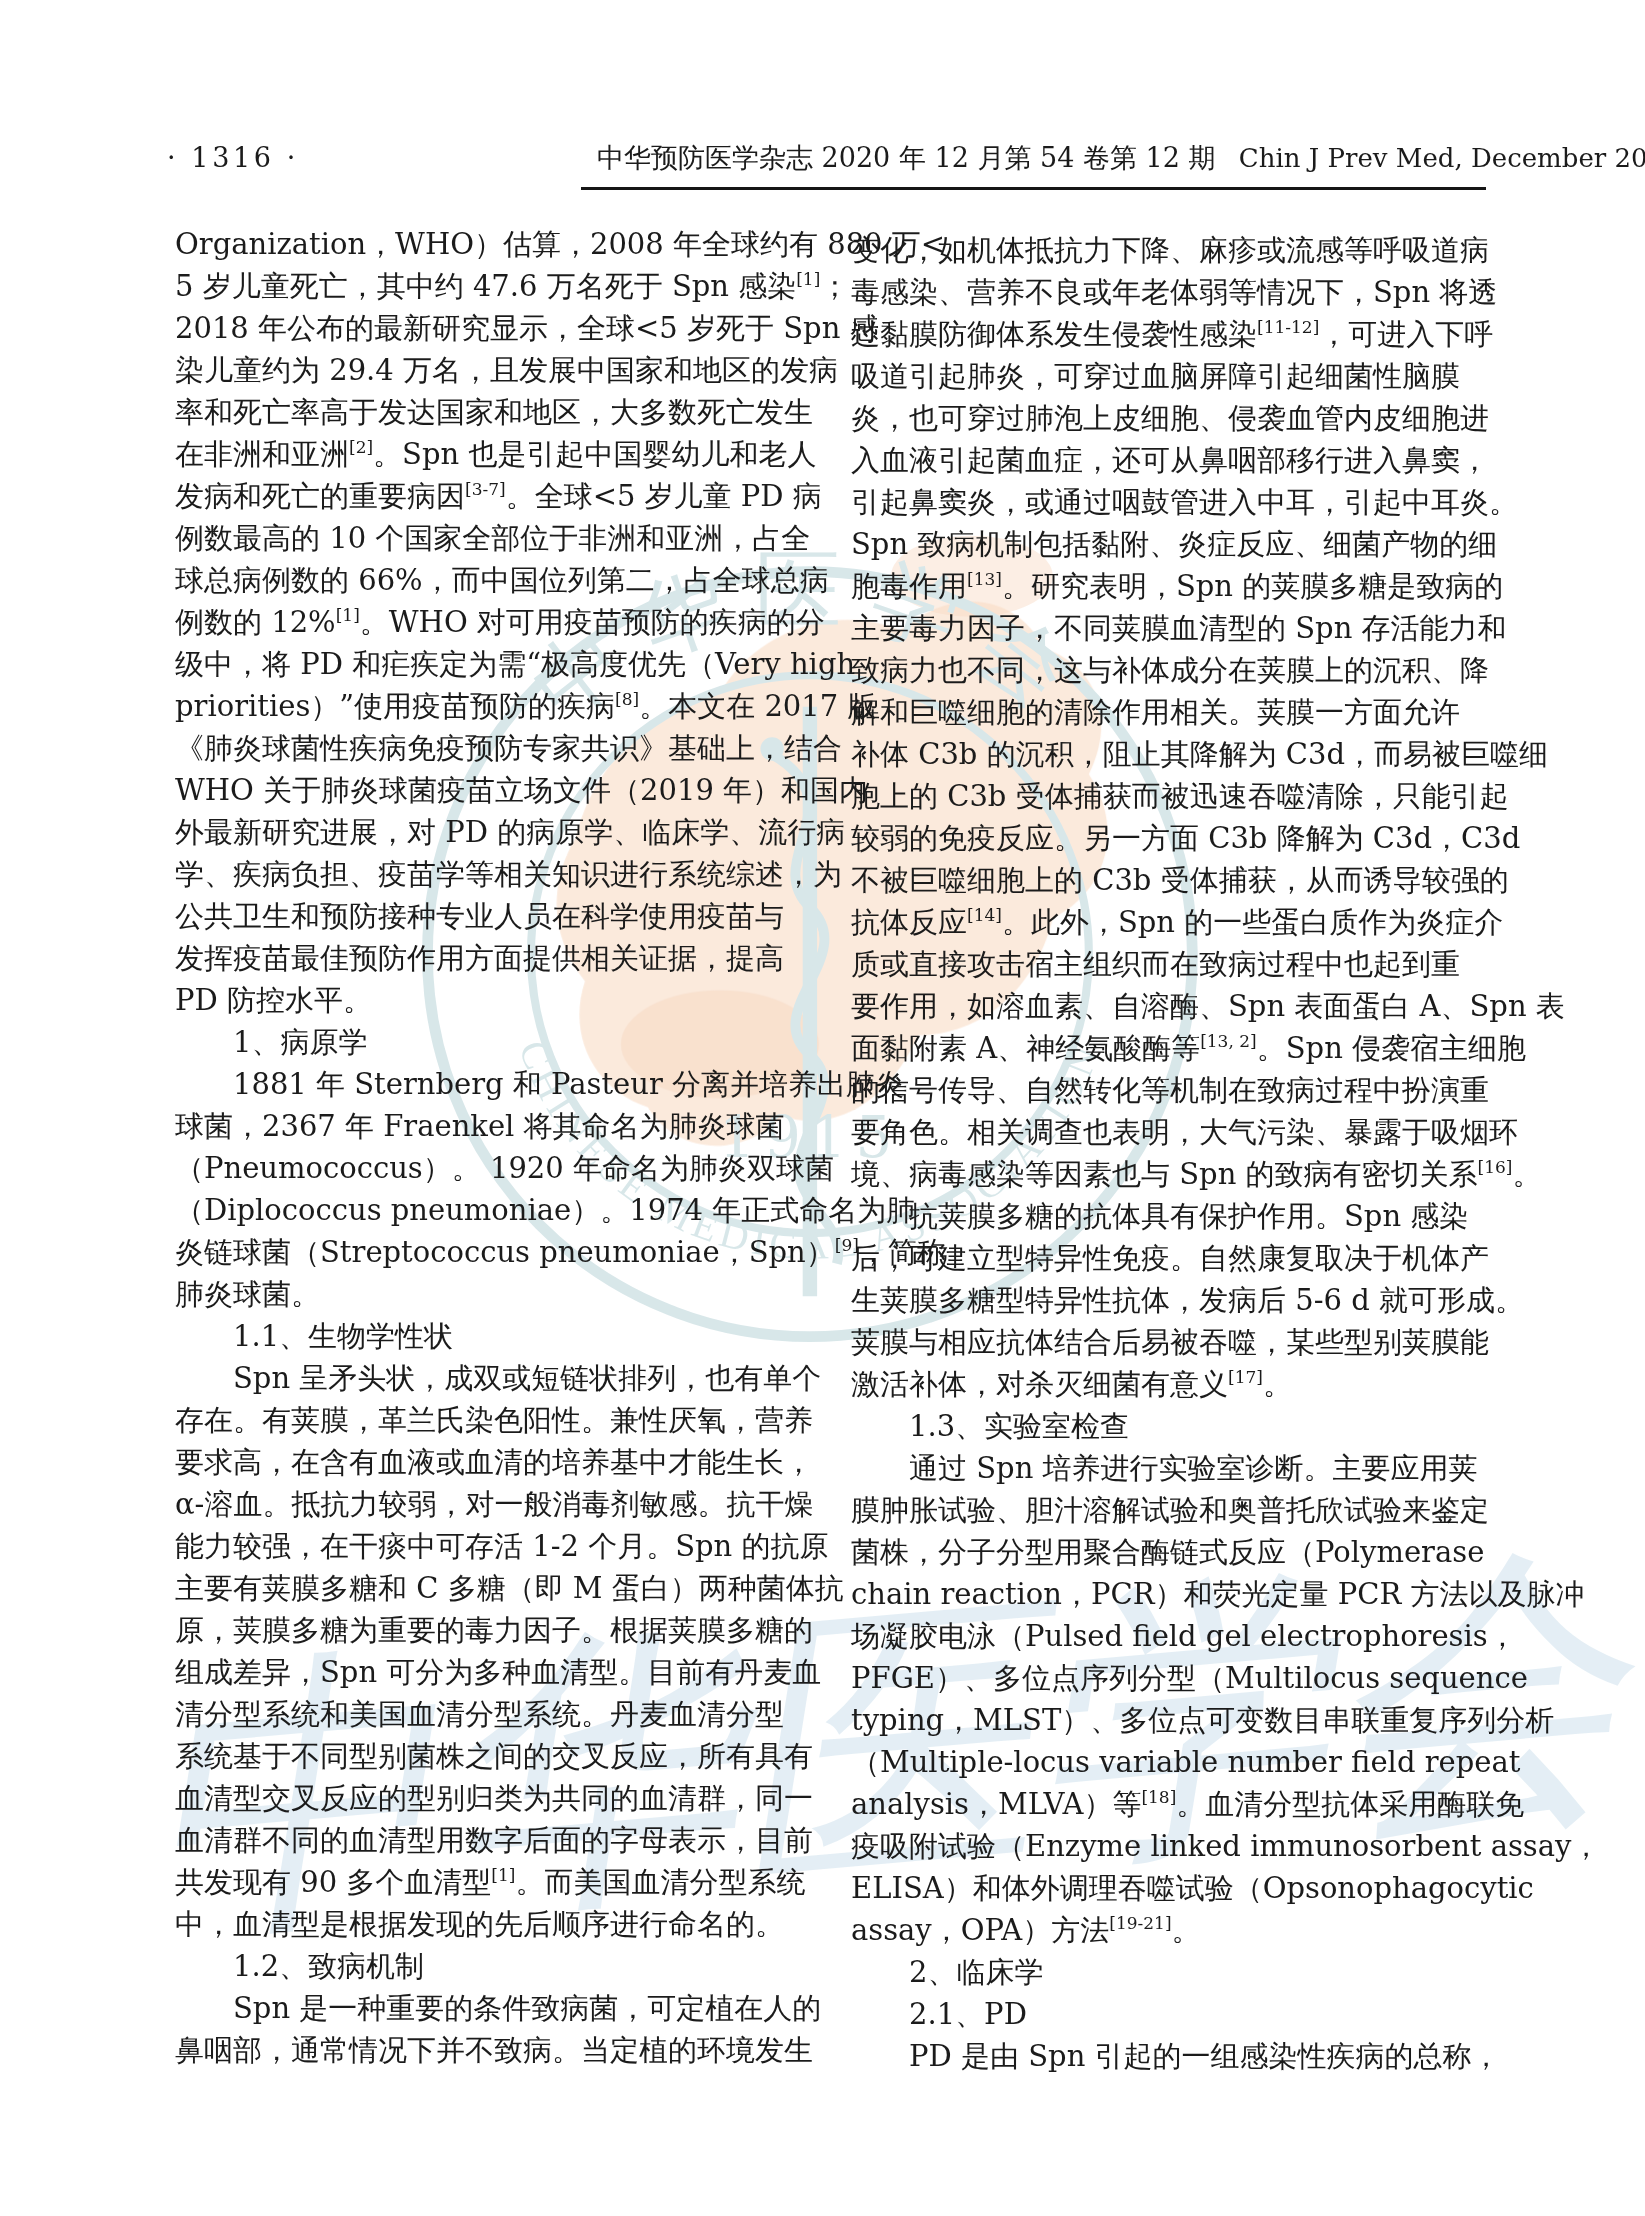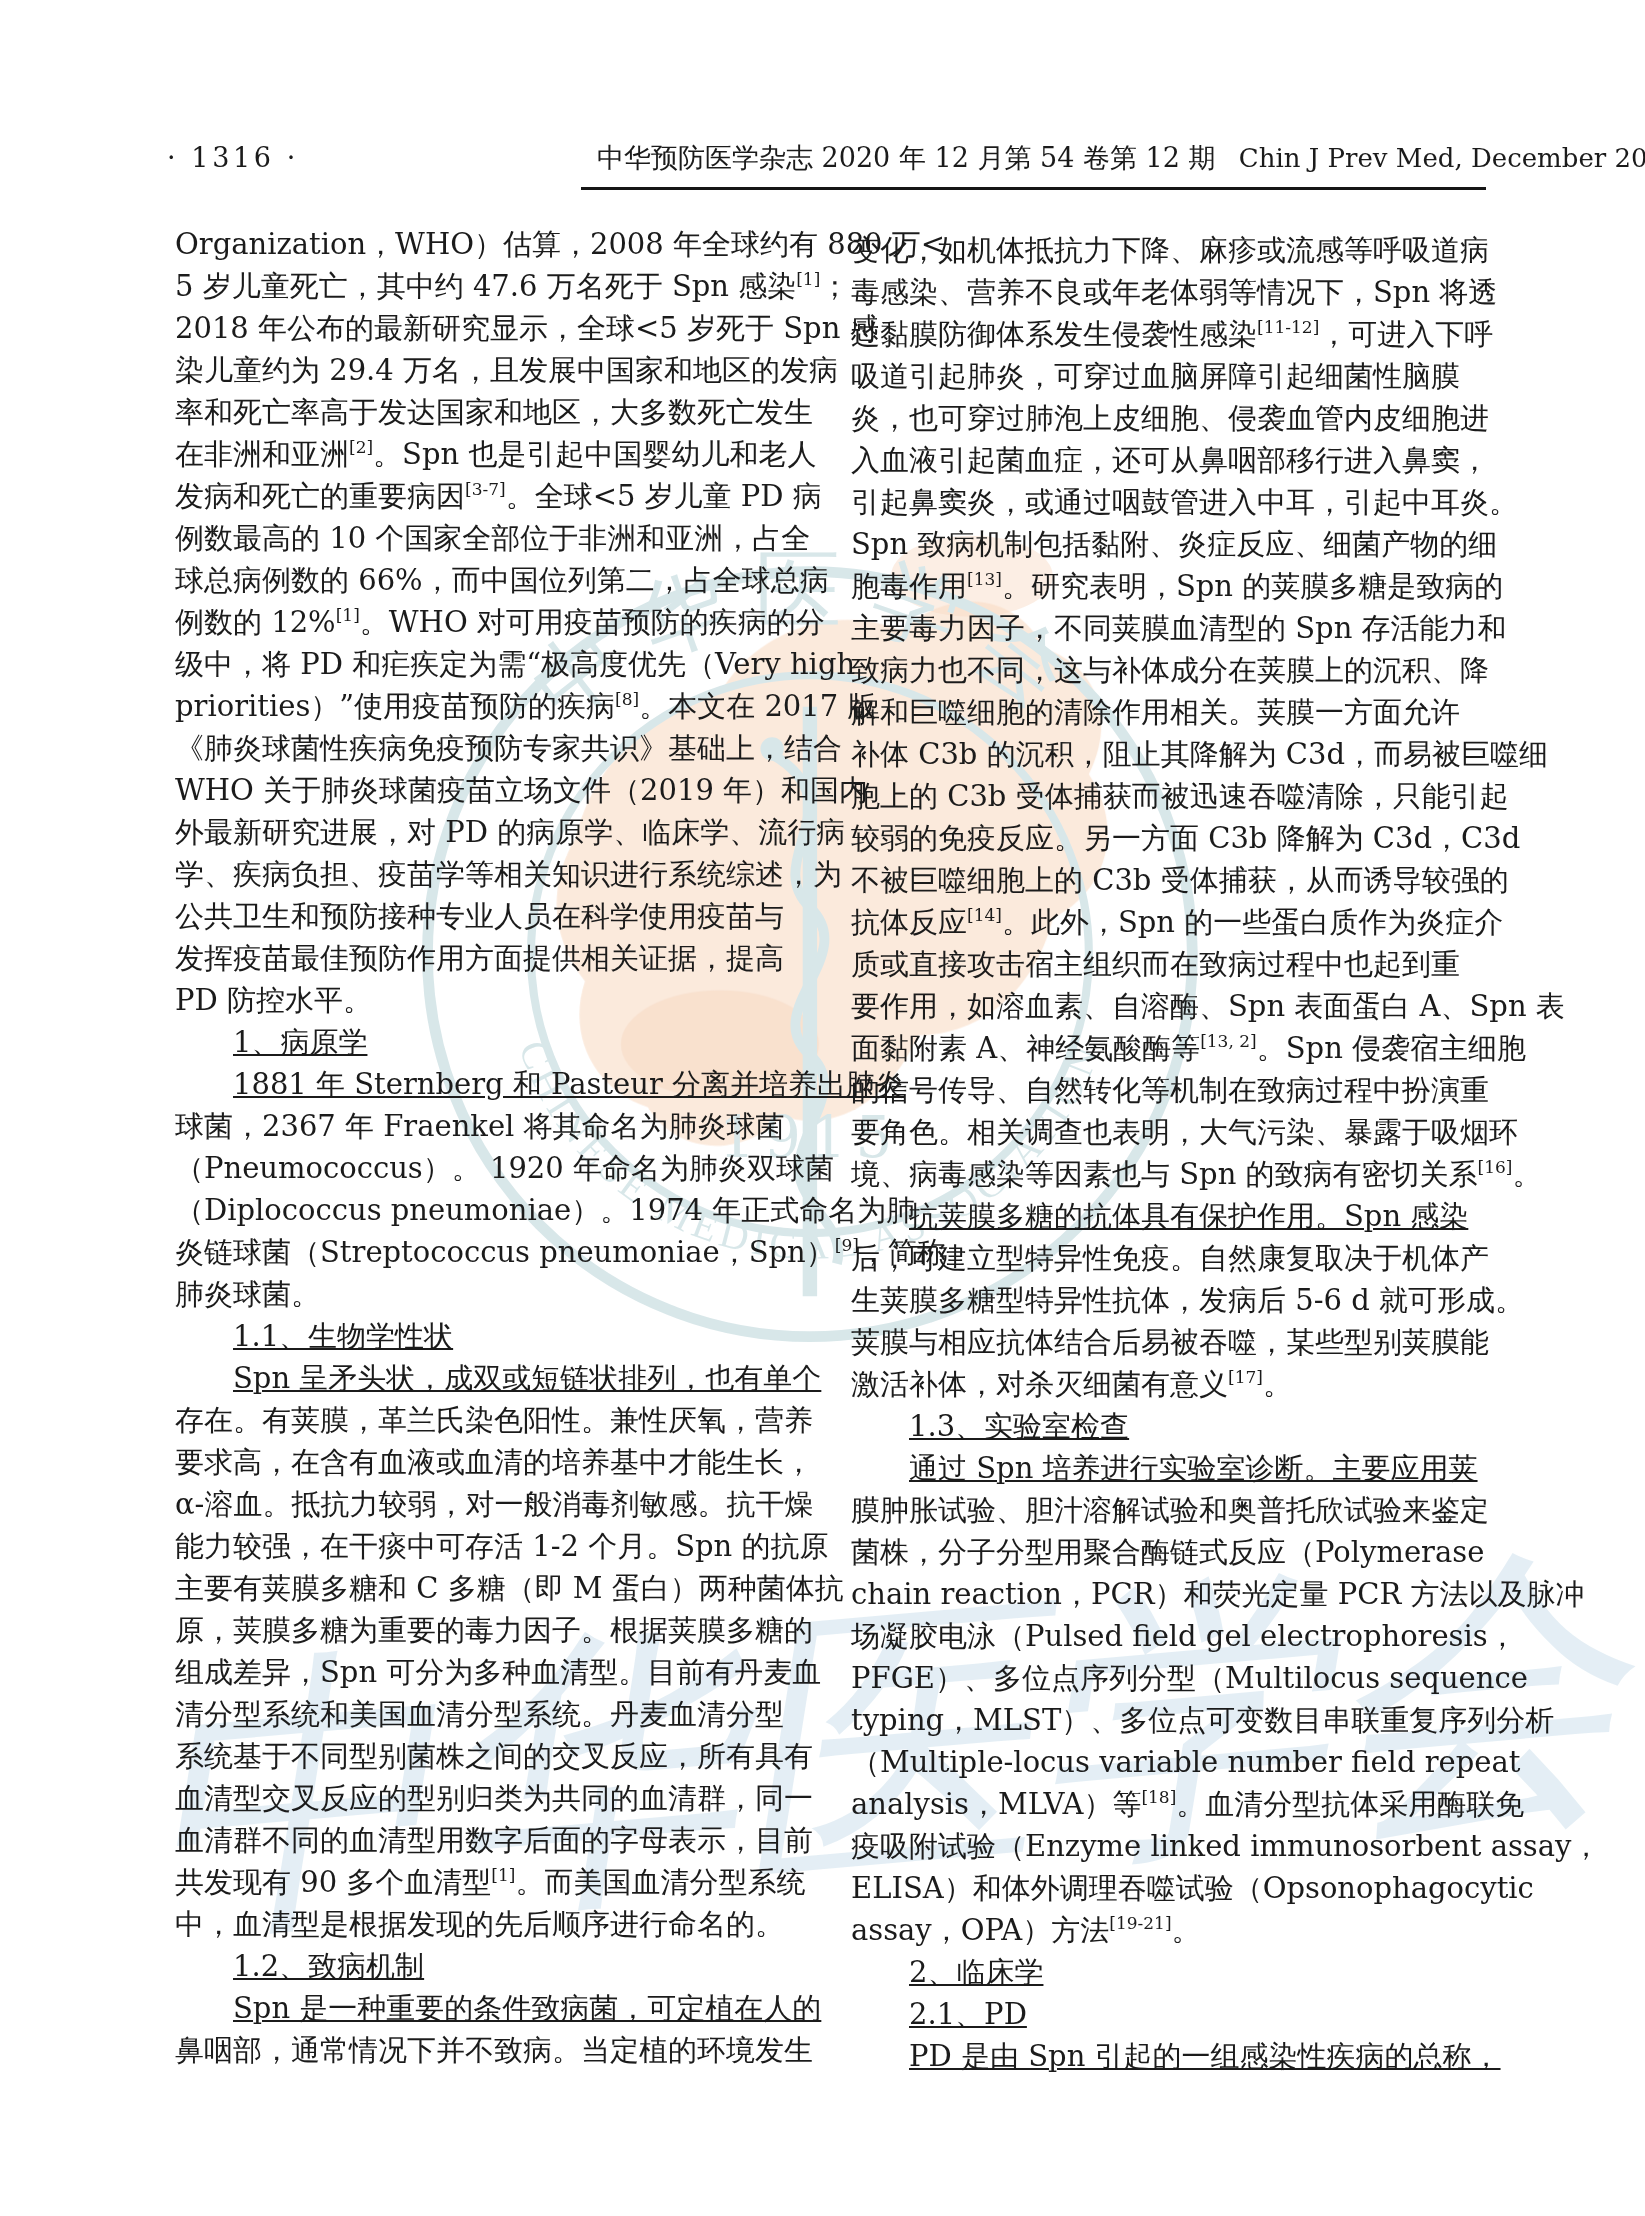--- a/index.html
+++ b/index.html
@@ -20,21 +20,21 @@
   .calligraphy{font-size:330px;opacity:.45;font-style:italic;font-family:"DejaVu Serif",serif;}
   .header{position:absolute;top:140px;left:16px;width:1645px;height:40px;z-index:1;}
   .pageno{position:absolute;left:151px;top:1.8px;font-size:27px;letter-spacing:3.6px;}
   .jtitle{position:absolute;left:581px;top:0;width:909px;font-size:27px;white-space:nowrap;}
   .jen{margin-left:23.4px;font-size:26px;}
   .rule{position:absolute;left:581px;top:187px;width:905px;height:2.7px;background:#161616;z-index:1;}
   .col{position:absolute;top:223px;width:652px;z-index:1;}
   .col-left{left:175px;}
   .col-right{left:851px;width:641px;margin-top:6px;}
   .line{height:42px;line-height:42px;font-size:29px;white-space:nowrap;}
-  .line.indent{padding-left:58px;text-decoration:underline;}
+  .line.indent{padding-left:58px;}
   .line sup{font-size:17px;line-height:0;vertical-align:super;letter-spacing:0;}
 </style>
 </head>
 <body>
 
 <div class="page">
 
   <svg class="watermark" width="1645" height="2217" viewBox="0 0 1828 2463">
     <g class="seal">
 

